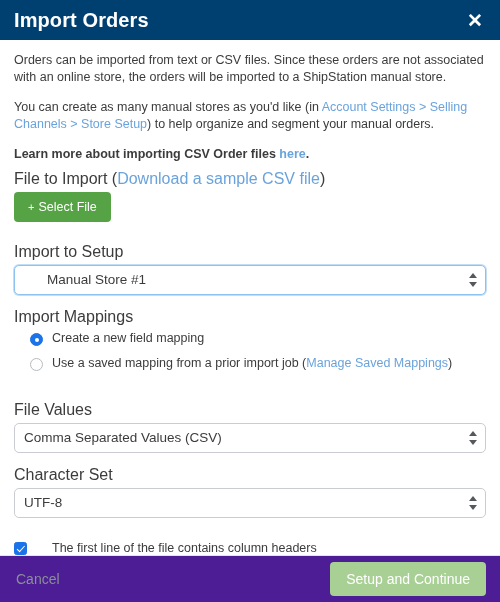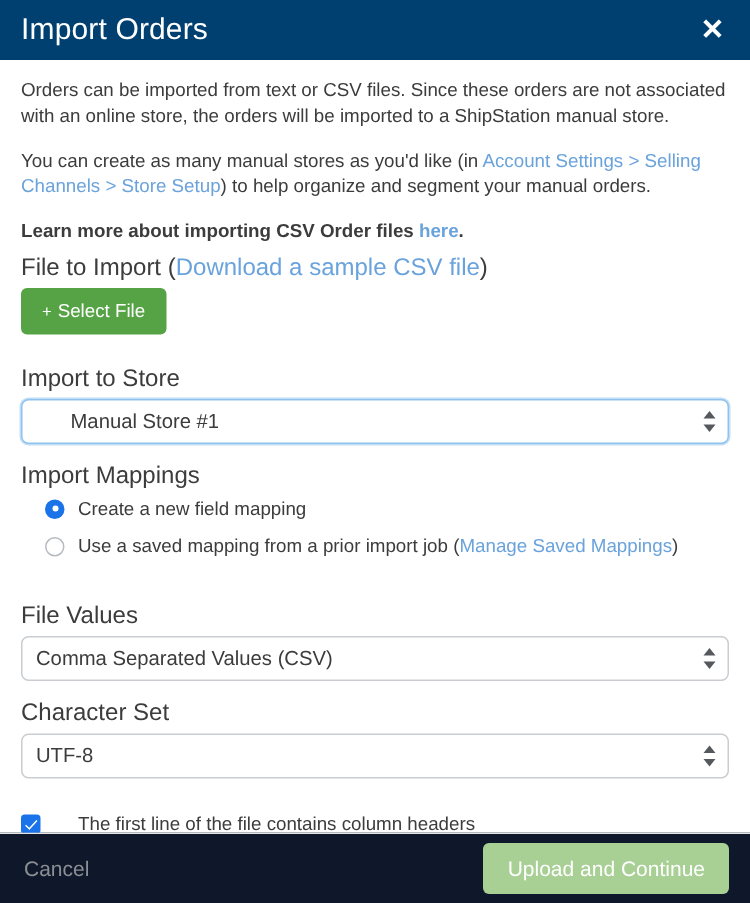--- a/index.html
+++ b/index.html
@@ -31,21 +31,21 @@
     background: #004071;
     display: flex;
     align-items: center;
     justify-content: space-between;
     padding: 0 14px 0 14px;
     box-sizing: border-box;
   }
   .dialog-title {
     color: #ffffff;
     font-size: 20px;
-    font-weight: normal;
+    font-weight: bold;
     letter-spacing: .1px;
     line-height: 1;
   }
   .close-btn {
     color: #ffffff;
     font-size: 19px;
     font-weight: bold;
     line-height: 1;
     cursor: pointer;
     padding: 2px 3px;
@@ -148,21 +148,21 @@
     width: 0; height: 0;
     border-left: 4px solid transparent;
     border-right: 4px solid transparent;
   }
   .select-arrows i.up   { border-bottom: 5px solid #55595d; }
   .select-arrows i.down { border-top: 5px solid #55595d; }
 
   
   .radio-row {
     display: flex;
-    align-items: center;
+    align-items: flex-end;
     margin-bottom: 9px;
     font-size: 12.5px;
     line-height: 16px;
     padding-left: 16px;
   }
   .radio-row:last-child { margin-bottom: 0; }
   .radio {
     width: 13px; height: 13px;
     border-radius: 50%;
     border: 1px solid #b6bbc0;
@@ -221,21 +221,21 @@
   
   .dialog-footer {
     height: 47px;
     min-height: 47px;
     border-top: 1px solid #e3e5e7;
     display: flex;
     align-items: center;
     justify-content: space-between;
     padding: 0 14px;
     box-sizing: border-box;
-    background: #0f172a;
+    background: #4c1d95;
   }
   .btn-cancel {
     background: none;
     border: none;
     color: #8b8f93;
     font-size: 14px;
     font-family: "Liberation Sans", sans-serif;
     cursor: pointer;
     padding: 6px 2px;
     line-height: 16px;
@@ -271,21 +271,21 @@
     <p class="para tight"><span>Learn more about importing CSV Order files </span><a class="link">here</a><span>.</span></p>
 
     
     <div class="field-label"><span>File to Import (</span><a class="link">Download a sample CSV file</a><span>)</span></div>
 
     <button class="btn-select-file"><span class="plus">+</span><span>Select File</span></button>
 
     <div class="spacer-22"></div>
 
     
-    <div class="field-label">Import to Store</div>
+    <div class="field-label">Import to Setup</div>
     <div class="select-wrap focused">
       <div class="fake-select">Manual Store #1</div>
       <div class="select-arrows">
           <i class="up"></i>
           <i class="down"></i>
         </div>
     </div>
 
     <div class="spacer-14"></div>
 
@@ -331,16 +331,16 @@
     
     <div class="check-row">
       <span class="checkbox"></span>
       <span class="check-label">The first line of the file contains column headers</span>
     </div>
 
   </div>
 
   <div class="dialog-footer">
     <button class="btn-cancel">Cancel</button>
-    <button class="btn-primary-disabled">Upload and Continue</button>
+    <button class="btn-primary-disabled">Setup and Continue</button>
   </div>
 
 </div>
 
 </body></html>

